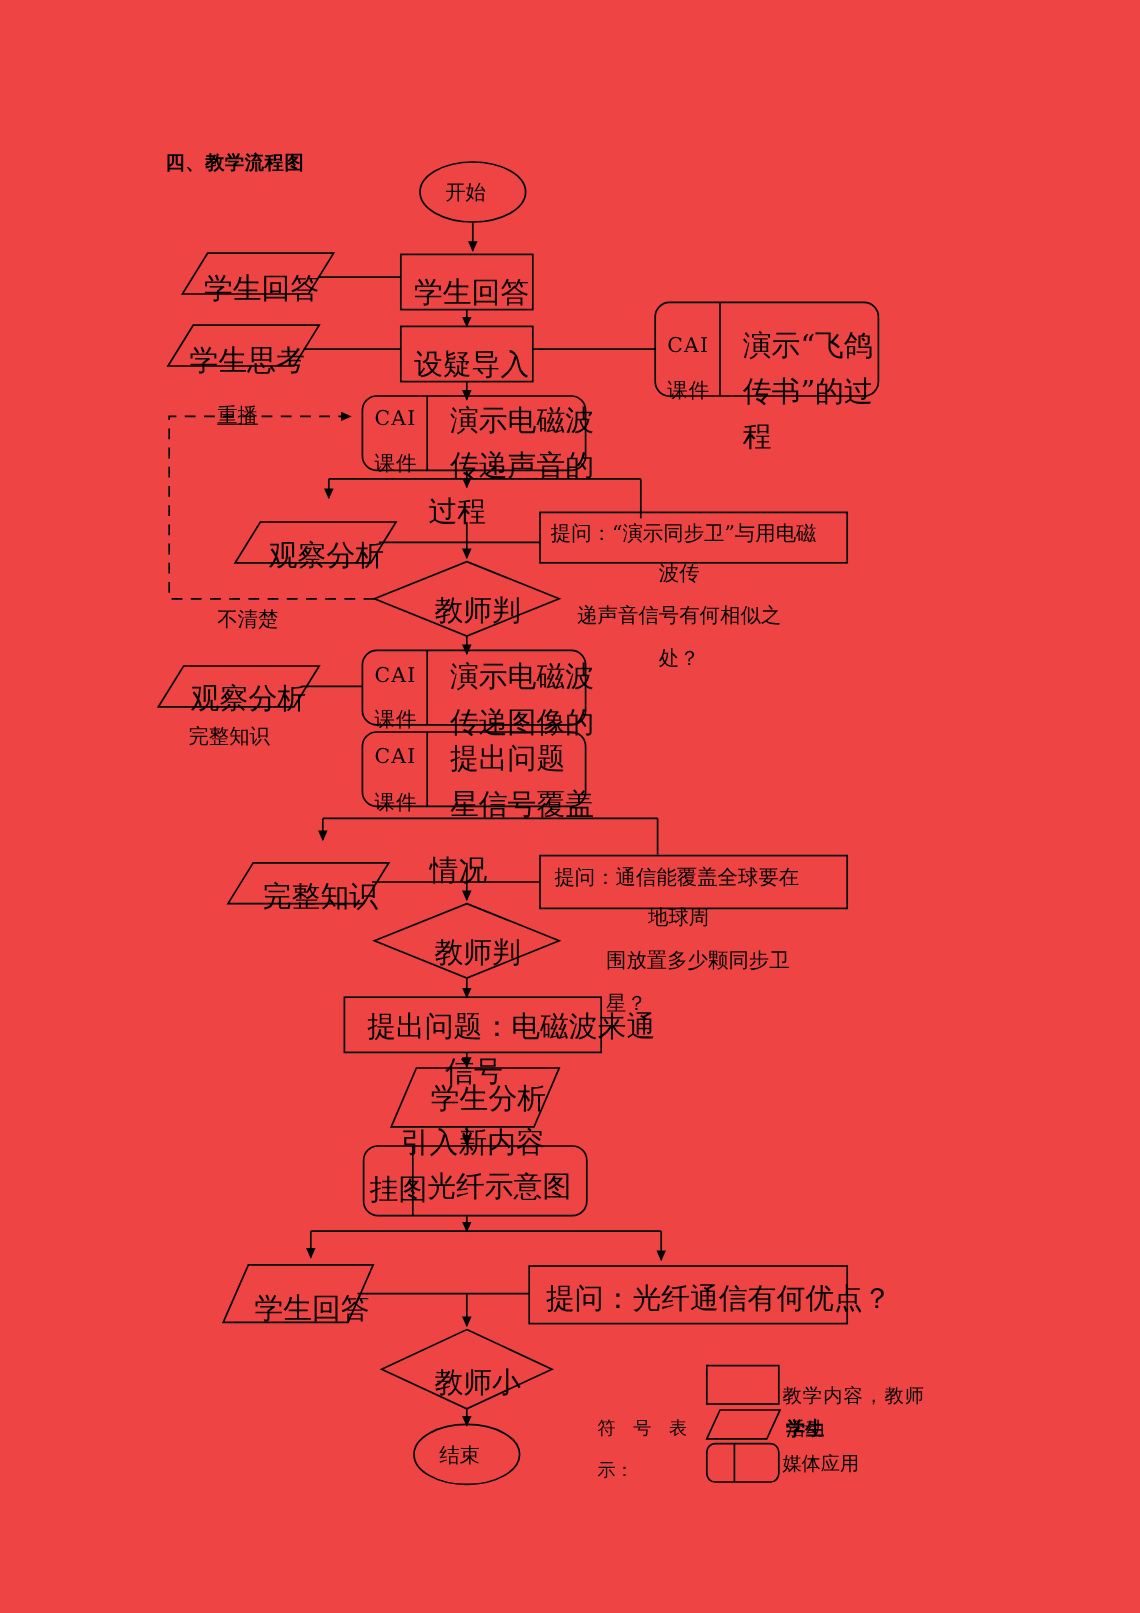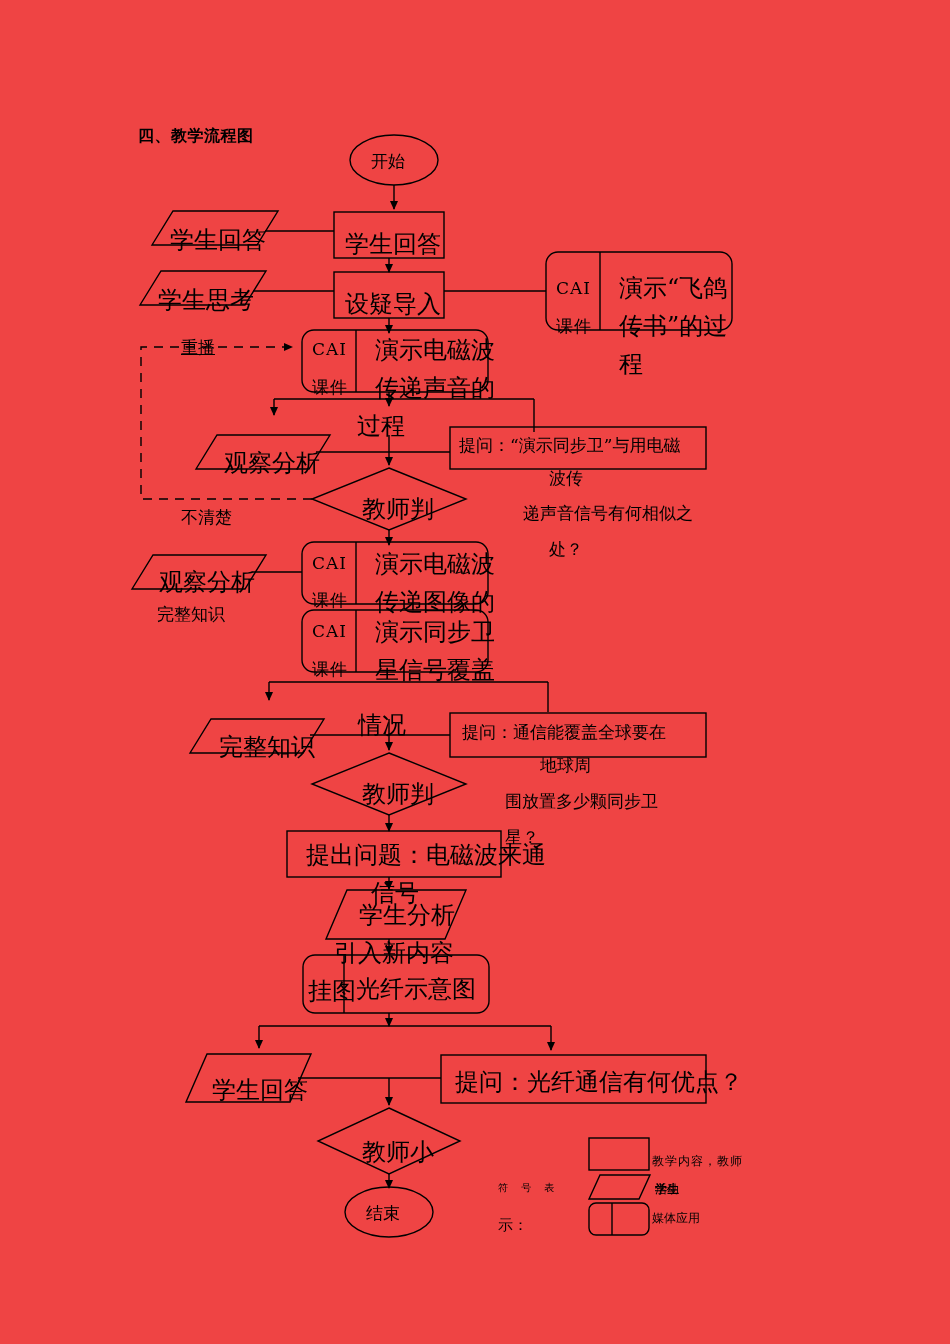--- a/index.html
+++ b/index.html
@@ -27,24 +27,24 @@
     line-height:1;
   }
   .title{
     font-family:"DejaVu Sans","Liberation Sans",sans-serif;
     font-weight:bold;
     font-size:16px;
     letter-spacing:0.5px;
   }
   .n18{font-size:24px;}
   .n17{font-size:17px;}
-  .n16{font-size:12px;}
+  .n16{font-size:16px;}
   .cai{font-family:"DejaVu Serif","Liberation Serif",serif;font-size:17px;letter-spacing:1px;}
   .leg{font-size:15px;}
-  .legsp{font-size:10px;letter-spacing:5px;}
+  .legsp{font-size:15px;letter-spacing:5px;}
   .overlapA{position:absolute;}
   .overlapB{position:absolute;}
 </style>
 </head>
 <body>
 
 <div id="page">
 
   <div class="txt title" style="left:138px;top:128px;">四、教学流程图</div>
 
@@ -184,38 +184,38 @@
   <div class="txt n18" style="left:375px;top:338px;">演示电磁波</div>
   <div class="txt n18" style="left:375px;top:376px;">传递声音的</div>
   <div class="txt n18" style="left:357px;top:414px;">过程</div>
 
   <div class="txt n17" style="left:181px;top:339px;text-decoration:underline;">重播</div>
 
   <div class="txt n18" style="left:224px;top:451px;">观察分析</div>
 
   <div class="txt n17" style="left:459px;top:437px;">提问：“演示同步卫”与用电磁</div>
   <div class="txt n17" style="left:549px;top:470px;">波传</div>
-  <div class="txt n17" style="left:523px;top:505px;">递声音信号有何相似之</div>
+  <div class="txt n17" style="left:481px;top:505px;">递声音信号有何相似之</div>
   <div class="txt n17" style="left:549px;top:541px;">处？</div>
 
   <div class="txt n18" style="left:362px;top:497px;">教师判</div>
 
   <div class="txt n17" style="left:181px;top:509px;">不清楚</div>
 
   <div class="txt n18" style="left:159px;top:570px;">观察分析</div>
   <div class="txt n17" style="left:157px;top:606px;">完整知识</div>
 
   <div class="txt cai" style="left:312px;top:555px;">CAI</div>
   <div class="txt cai" style="left:312px;top:592px;">课件</div>
   <div class="txt n18" style="left:375px;top:552px;">演示电磁波</div>
   <div class="txt n18" style="left:375px;top:590px;">传递图像的</div>
 
   <div class="txt cai" style="left:312px;top:623px;">CAI</div>
   <div class="txt cai" style="left:312px;top:661px;">课件</div>
-  <div class="txt n18" style="left:375px;top:620px;">演示同步卫</div>
+  <div class="txt n18" style="left:375px;top:620px;">提出问题</div>
   <div class="txt n18" style="left:375px;top:658px;">星信号覆盖</div>
   <div class="txt n18" style="left:358px;top:713px;">情况</div>
 
   <div class="txt n18" style="left:219px;top:735px;">完整知识</div>
 
   <div class="txt n17" style="left:462px;top:724px;">提问：通信能覆盖全球要在</div>
   <div class="txt n17" style="left:540px;top:757px;">地球周</div>
   <div class="txt n17" style="left:505px;top:793px;">围放置多少颗同步卫</div>
   <div class="txt n17" style="left:505px;top:829px;">星？</div>
 

